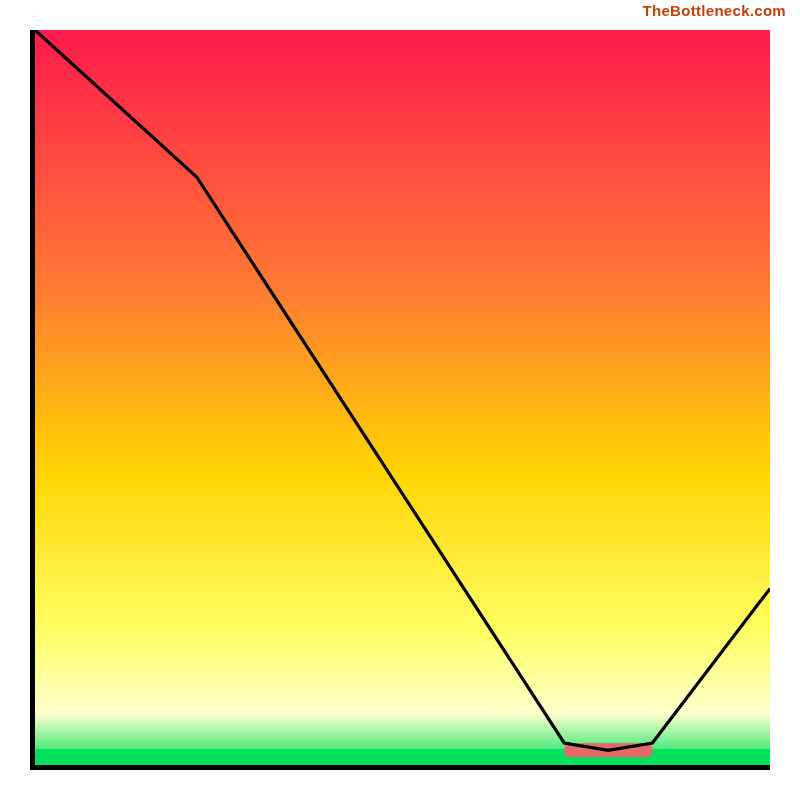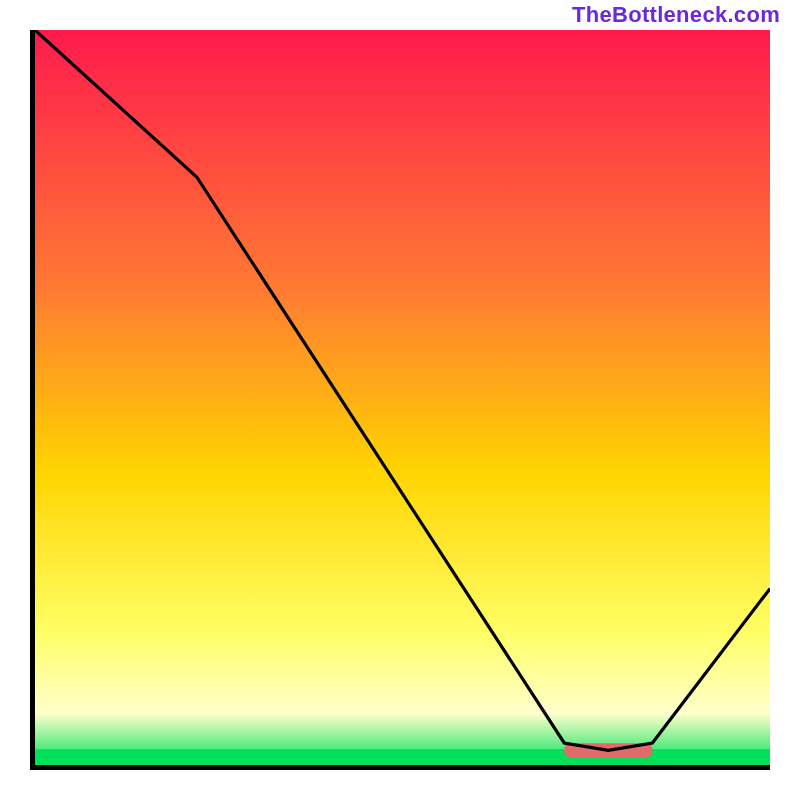--- a/index.html
+++ b/index.html
@@ -12,23 +12,23 @@
   }
   .outer {
     position: relative;
     width: 800px;
     height: 800px;
     box-sizing: border-box;
   }
   .attribution {
     position: absolute;
     top: 2px;
-    right: 20px;
-    color: #6d28d9;
-    font-size: 22px;
+    right: 14px;
+    color: #c2410c;
+    font-size: 15px;
     font-weight: 600;
     letter-spacing: 0.3px;
   }
   .plot-frame {
     position: absolute;
     left: 30px;
     top: 30px;
     width: 740px;
     height: 740px;
     border-left: 5px solid #000;

